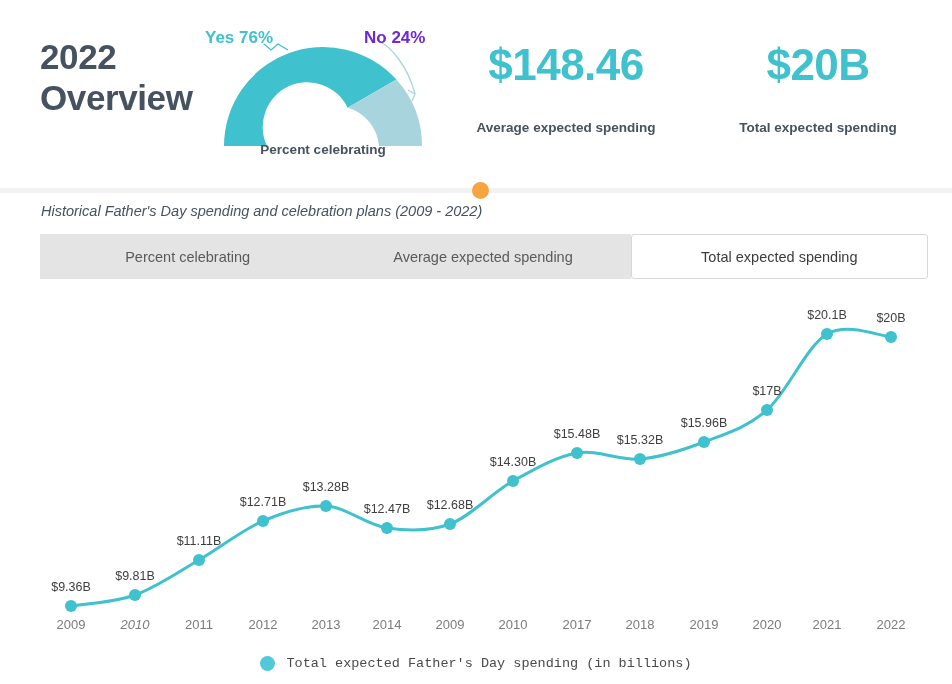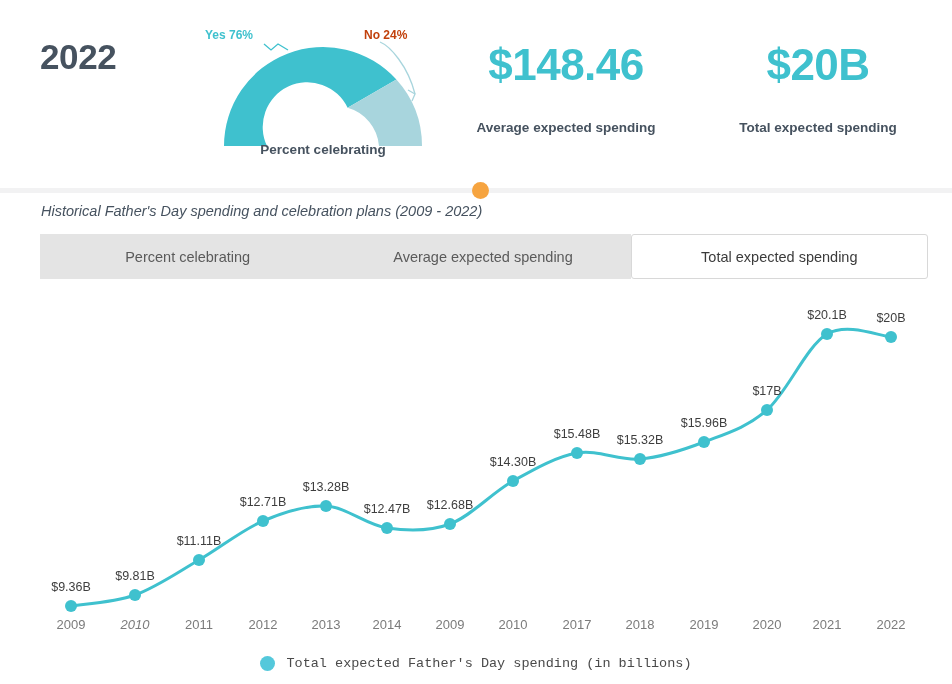--- a/index.html
+++ b/index.html
@@ -51,32 +51,32 @@
     left: 0;
     top: 118px;
     width: 230px;
     text-align: center;
     font-size: 13.5px;
     font-weight: bold;
     color: #46525f;
   }
   .gauge-label {
     position: absolute;
-    font-size: 12px;
+    font-size: 17px;
     font-weight: bold;
   }
   .gauge-label-yes {
     left: -3px;
     top: 4px;
     color: #3fc1ce;
   }
   .gauge-label-no {
     left: 156px;
     top: 4px;
-    color: #c2410c;
+    color: #6d28d9;
   }
 
   
   .kpi {
     position: absolute;
     top: 42px;
     text-align: center;
   }
   .kpi-avg { left: 438px; width: 256px; }
   .kpi-total { left: 690px; width: 256px; }
@@ -209,20 +209,21 @@
     font-family: Liberation Mono, monospace;
   }
 </style>
 </head>
 <body>
 
 <div class="header">
 
   <div class="overview-title">
     <span class="line">2022</span>
+    <span class="line">Overview</span>
   </div>
 
   <div class="gauge-block">
     <svg class="gauge-svg" width="230" height="125" viewBox="0 0 230 125">
 
       <path d="M 16 122 A 99 99 0 0 1 188.4 55.6 L 139.6 83.8 A 43 43 0 0 0 59 122 Z" fill="#3fc1ce"></path>
 
       <path d="M 188.4 55.6 A 99 99 0 0 1 214 122 L 171 122 A 43 43 0 0 0 139.6 83.8 Z" fill="#a8d5dd"></path>
 
       <path d="M 56 20 L 63 26 L 70 20 L 80 26" fill="none" stroke="#3fc1ce" stroke-width="1.3"></path>

